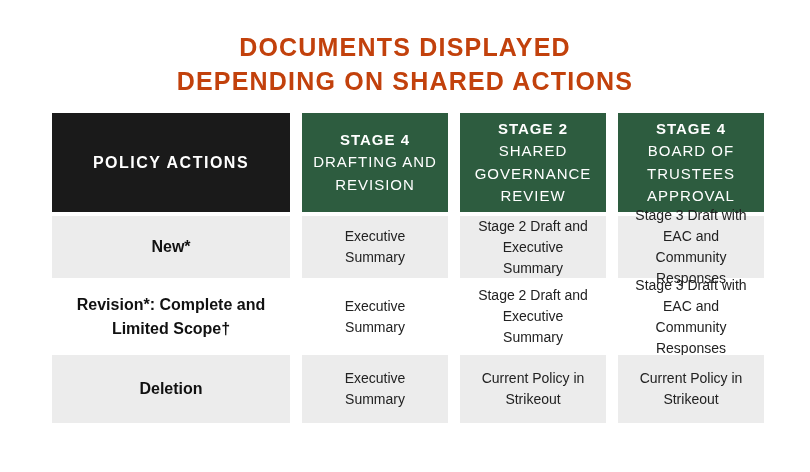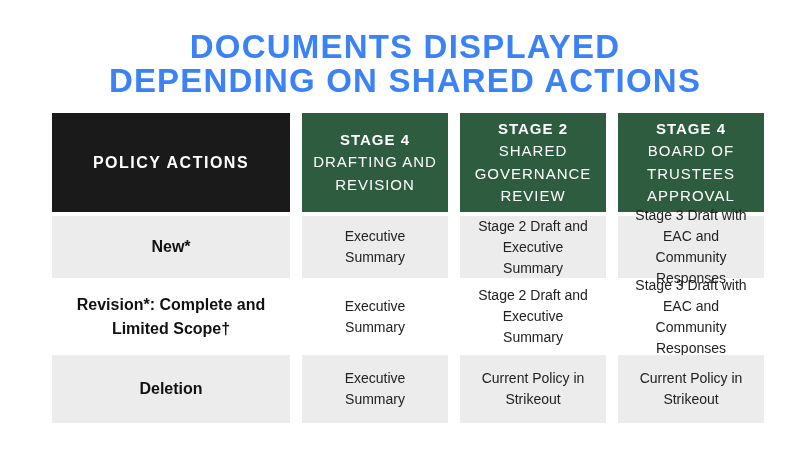--- a/index.html
+++ b/index.html
@@ -10,25 +10,25 @@
     position: relative;
     width: 810px;
     height: 472px;
     background: #ffffff;
     overflow: hidden;
   }
 
   .title {
     margin-top: 30px;
     text-align: center;
-    font-size: 33px;
+    font-size: 25px;
     font-weight: bold;
     letter-spacing: 1.2px;
     line-height: 34px;
-    color: #3b82f6;
+    color: #c2410c;
   }
   .title span { display: block; }
 
   .table {
     display: grid;
     grid-template-columns: 238px 146px 146px 146px;
     grid-template-rows: 99px 62px 69px 68px;
     gap: 4px 12px;
     margin: 15px 0 0 52px;
     width: fit-content;

